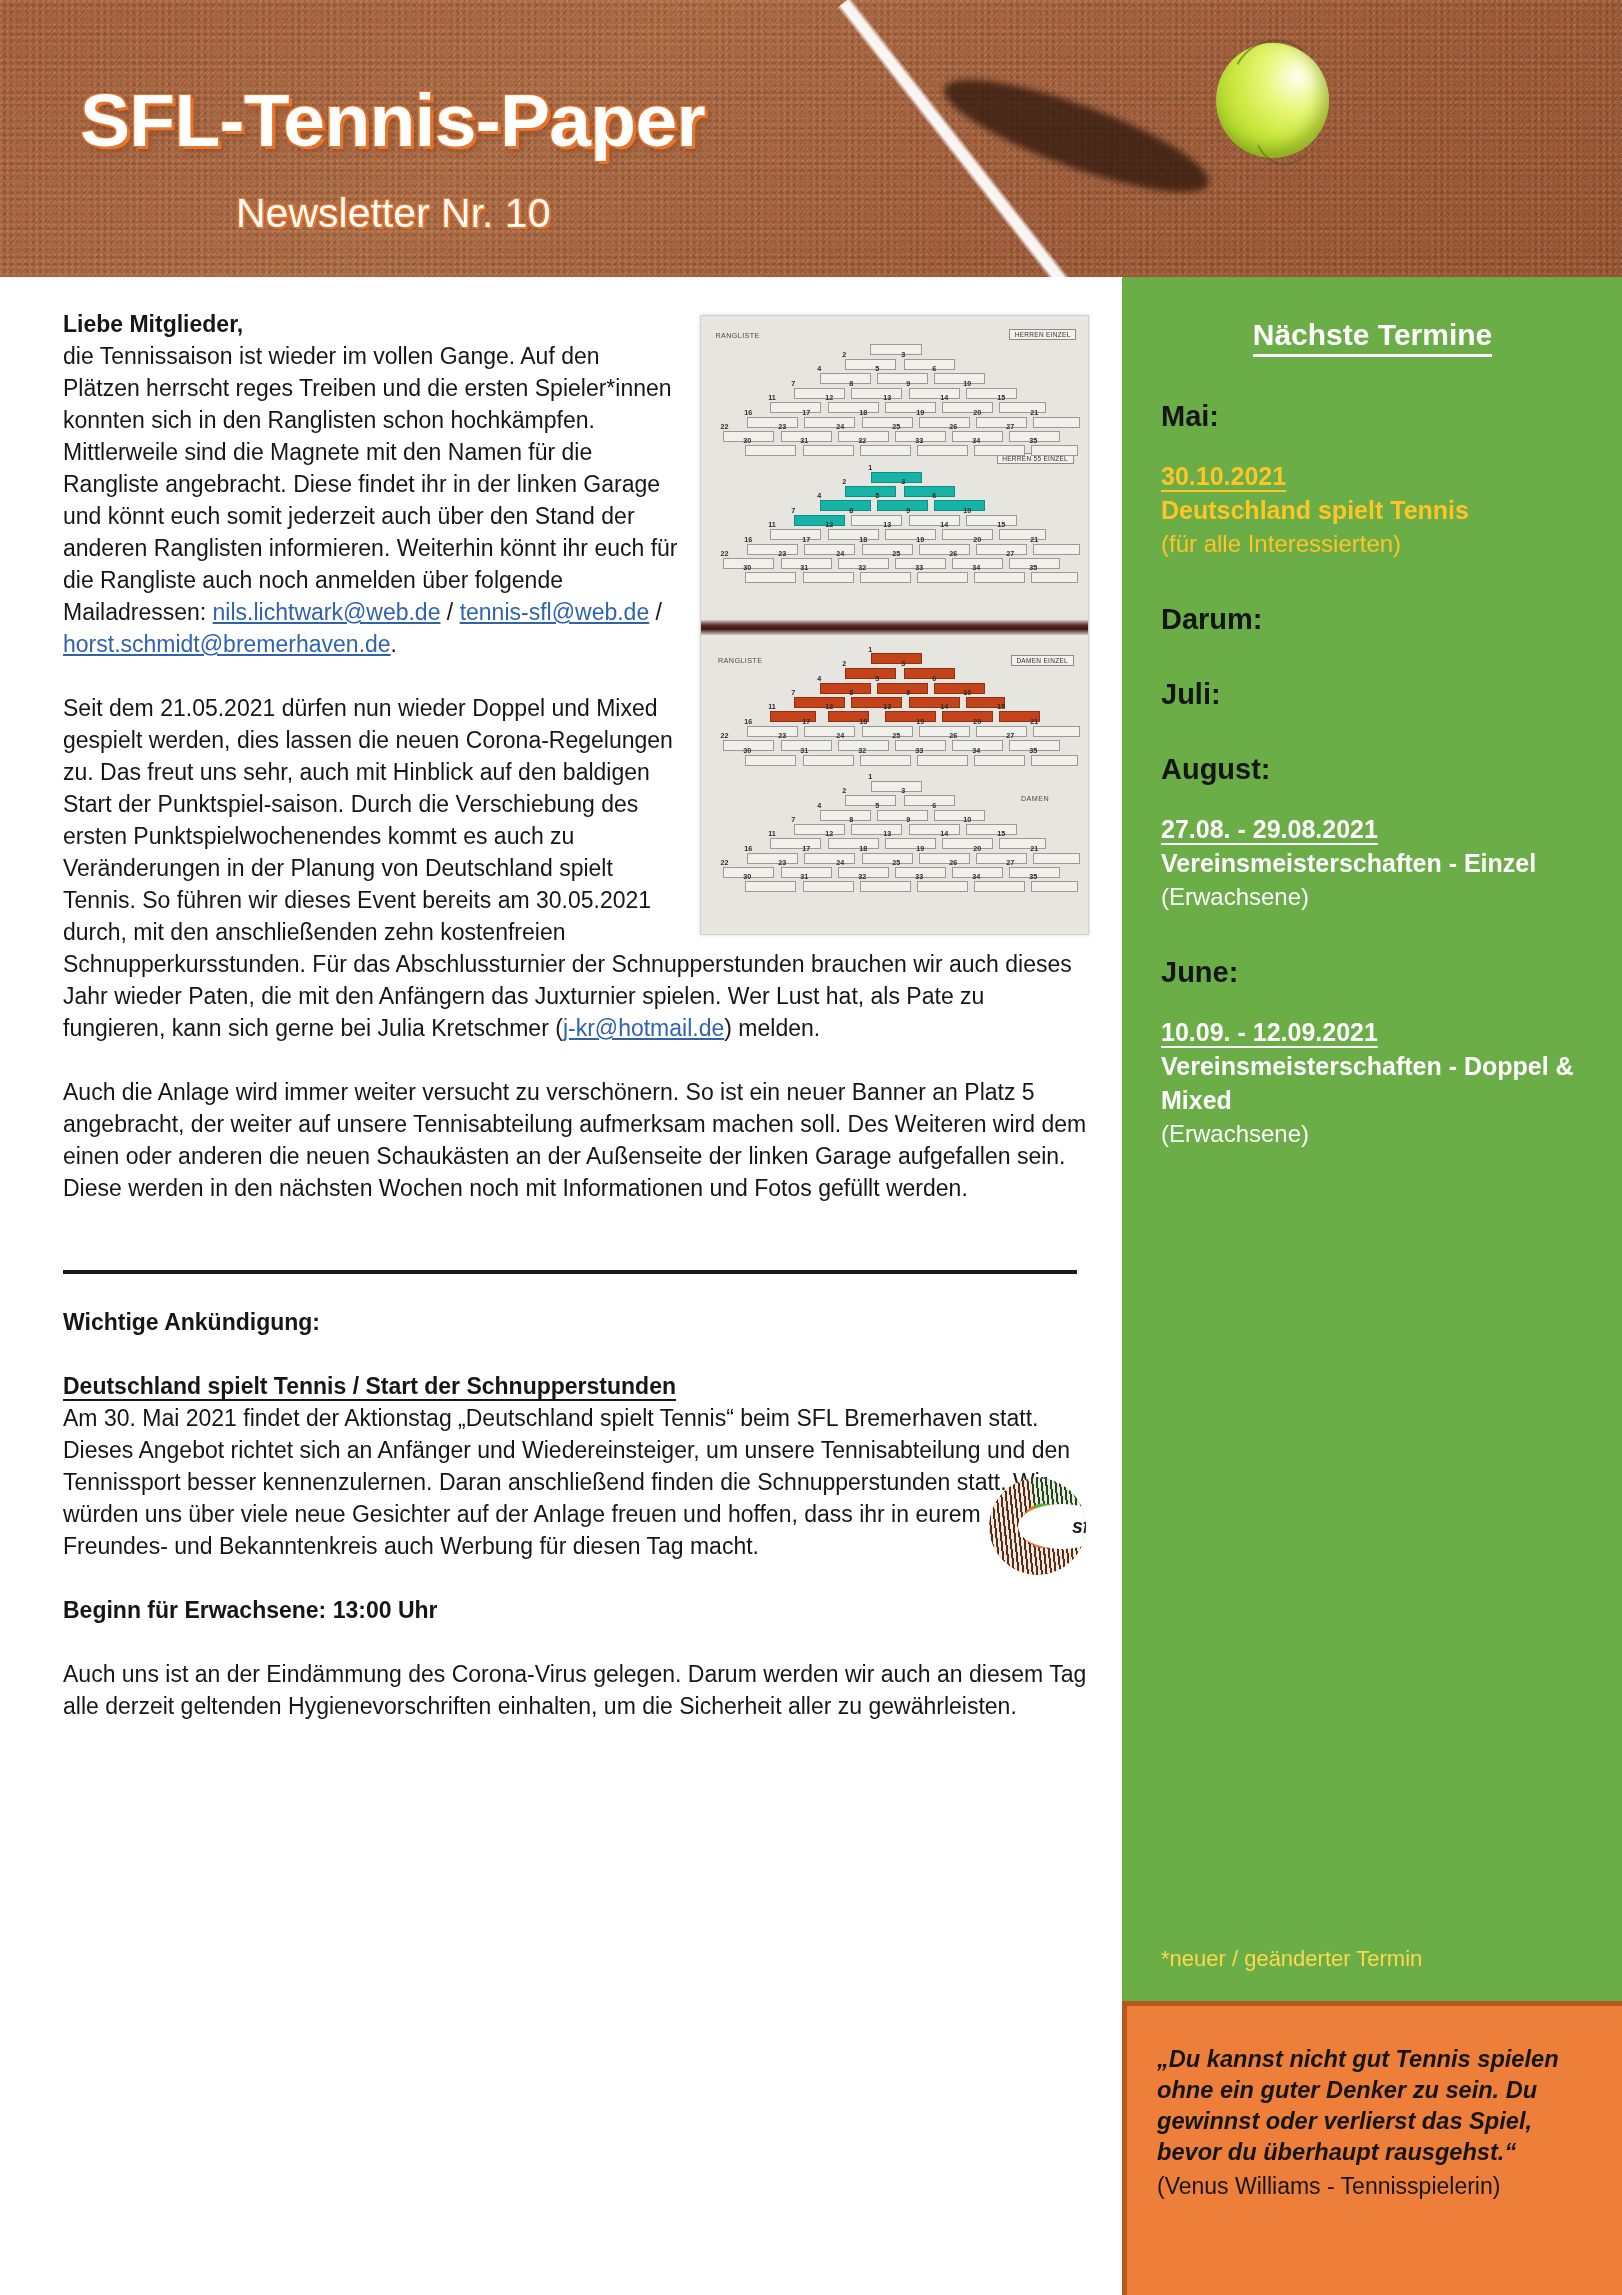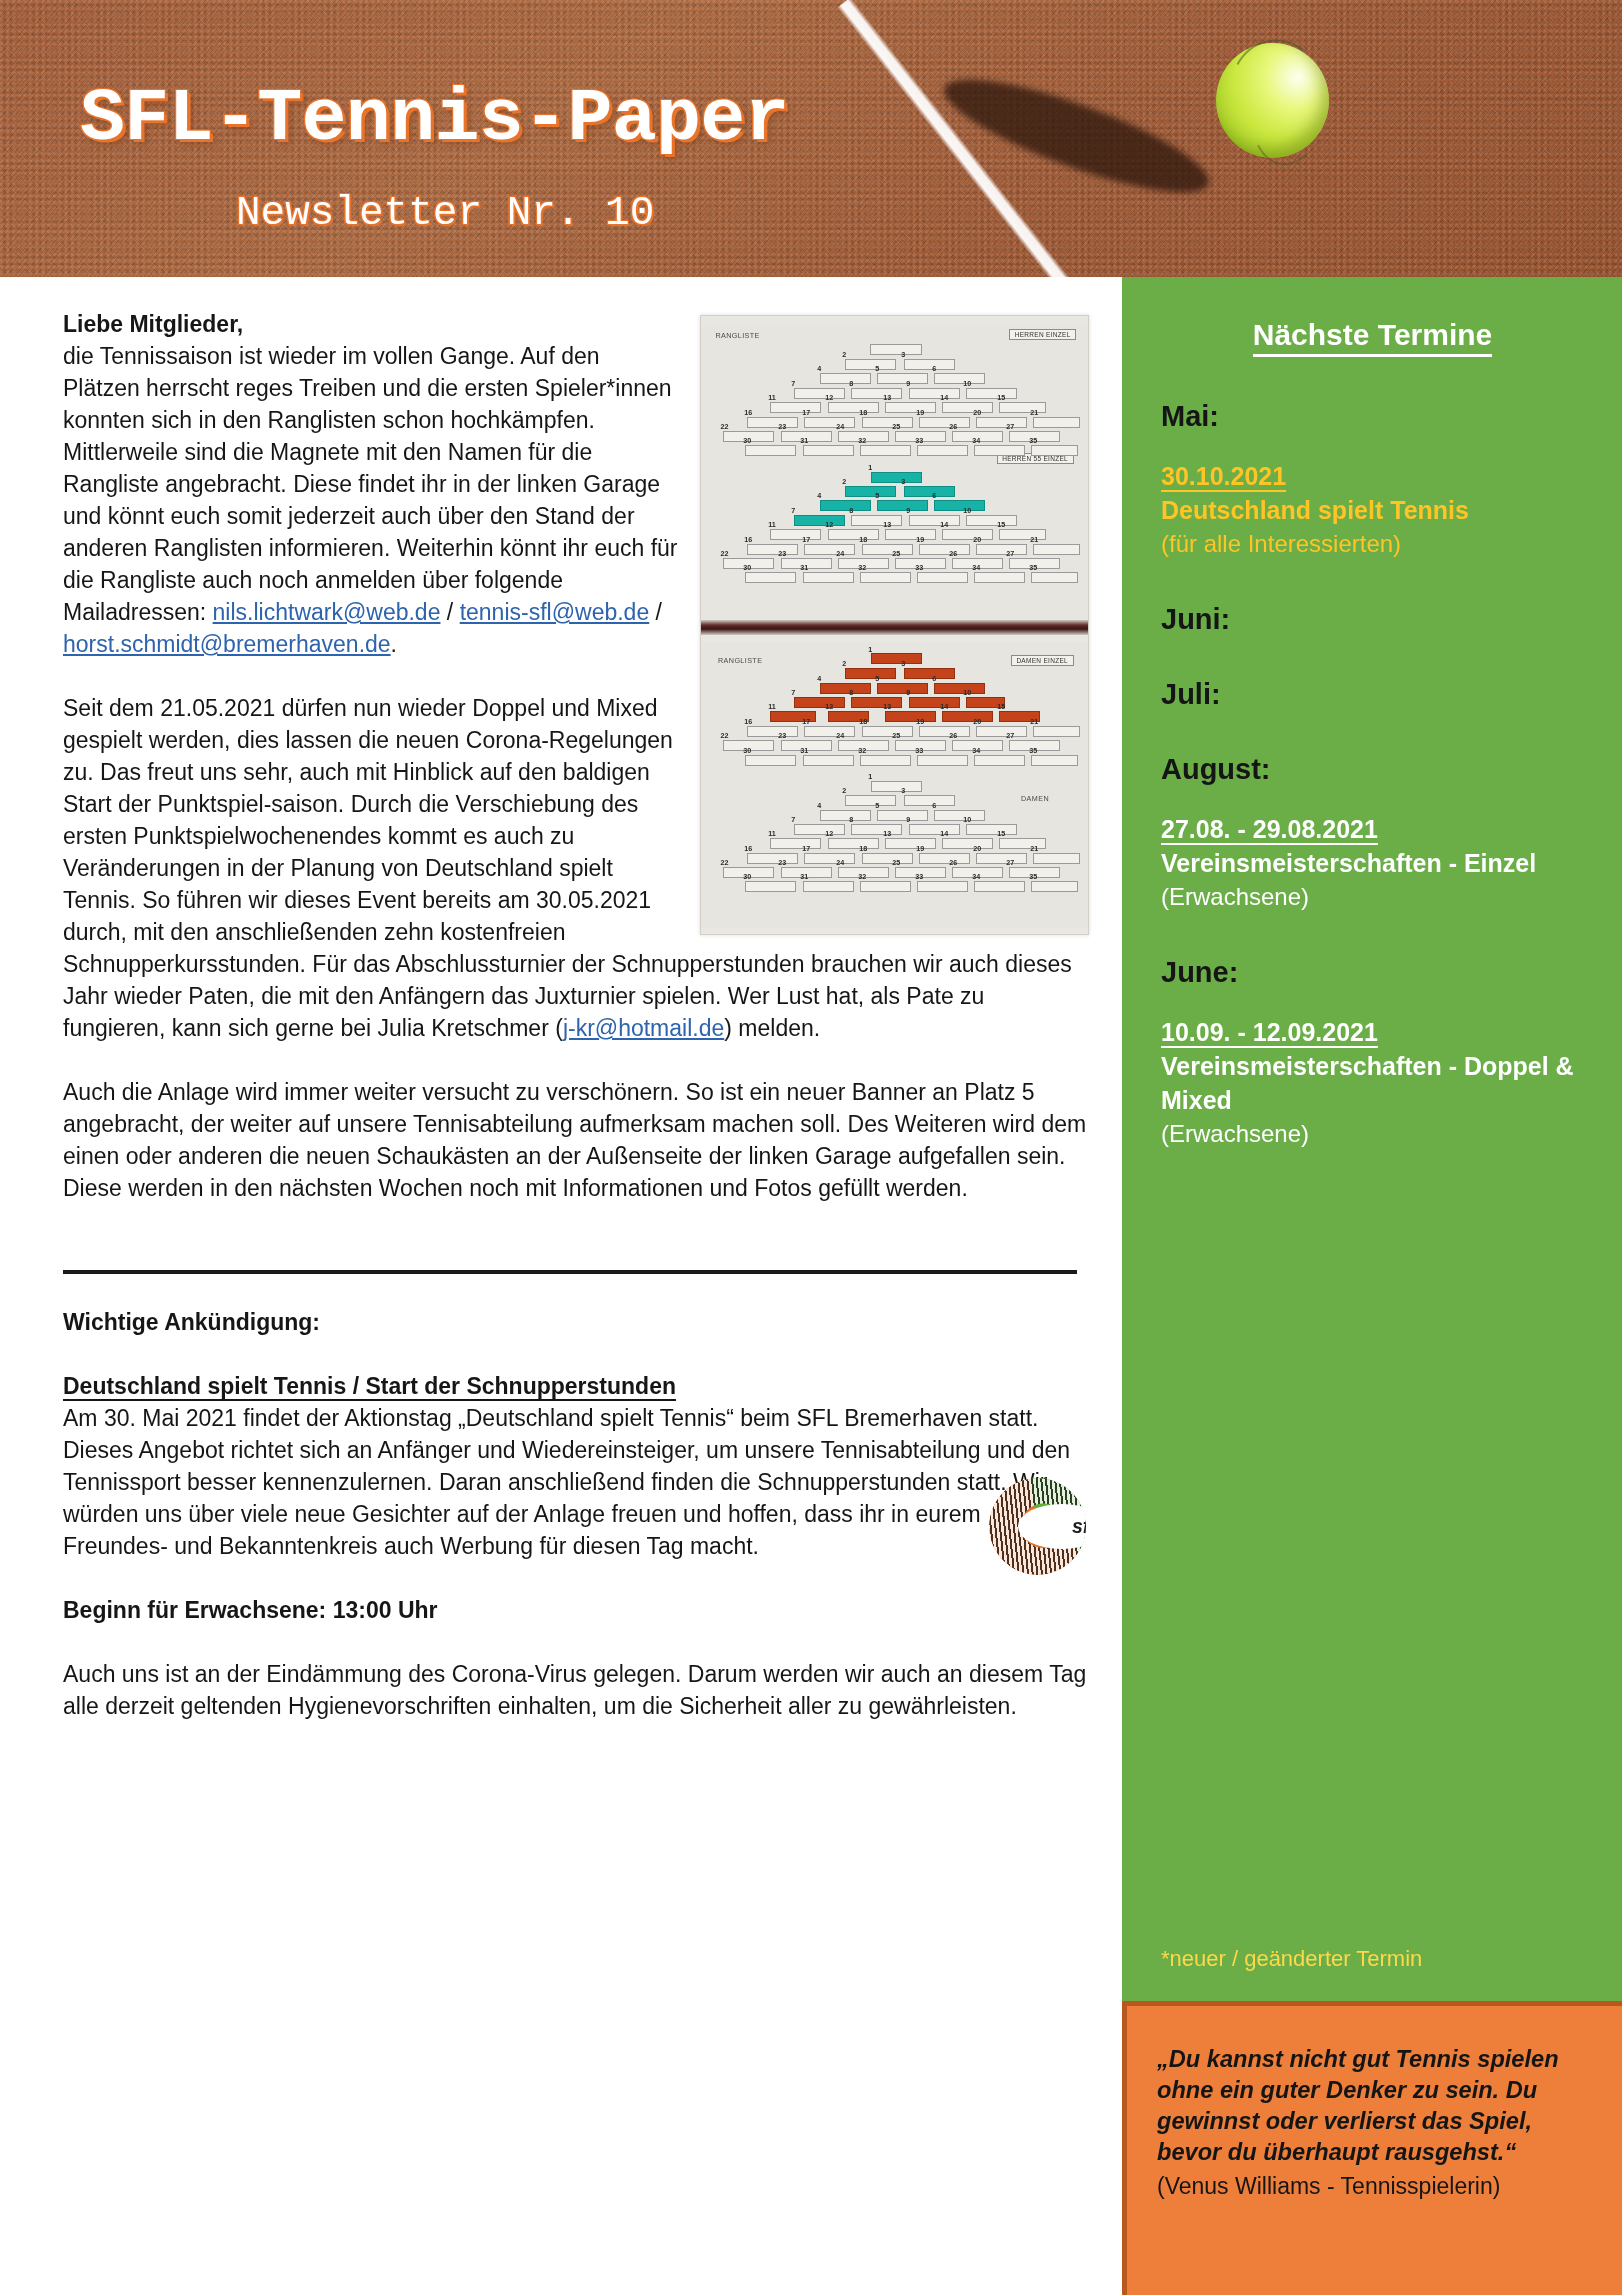--- a/index.html
+++ b/index.html
@@ -23,21 +23,20 @@
     position: absolute;
     left: 0; top: 0;
     width: 1623px;
     height: 277px;
     overflow: hidden;
     background:
       radial-gradient(circle at 18% 22%, rgba(255,255,255,0.10) 0 2px, transparent 2.6px),
       radial-gradient(circle at 62% 78%, rgba(0,0,0,0.14) 0 2px, transparent 2.6px),
       linear-gradient(145deg, #a8613c 0%, #b06c42 35%, #a35d38 65%, #99542f 100%);
     background-size: 5.9px 5.9px, 7.2px 7.2px, 100% 100%;
-    font-family: Liberation Mono, monospace;
   }
   .banner-grain {
     position: absolute; inset: 0;
     background-image:
       repeating-linear-gradient(42deg, rgba(255,255,255,0.07) 0 0.7px, transparent 0.7px 2.6px),
       repeating-linear-gradient(128deg, rgba(0,0,0,0.10) 0 0.7px, transparent 0.7px 3.3px),
       repeating-linear-gradient(0deg, rgba(120,60,30,0.10) 0 1.3px, transparent 1.3px 3.9px);
     opacity: .95;
   }
   .court-line {
@@ -739,21 +738,21 @@
 
     <div class="sb-inner">
 
       <div class="month">Mai:</div>
       <div class="event highlight">
         <span class="date">30.10.2021</span>
         <span class="name">Deutschland spielt Tennis</span>
         <span class="note">(für alle Interessierten)</span>
       </div>
 
-      <div class="month tight">Juni:</div>
+      <div class="month tight">Darum:</div>
 
       <div class="month tight">Juli:</div>
 
       <div class="month tight">August:</div>
       <div class="event plain">
         <span class="date">27.08. - 29.08.2021</span>
         <span class="name">Vereinsmeisterschaften - Einzel</span>
         <span class="note">(Erwachsene)</span>
       </div>
 

